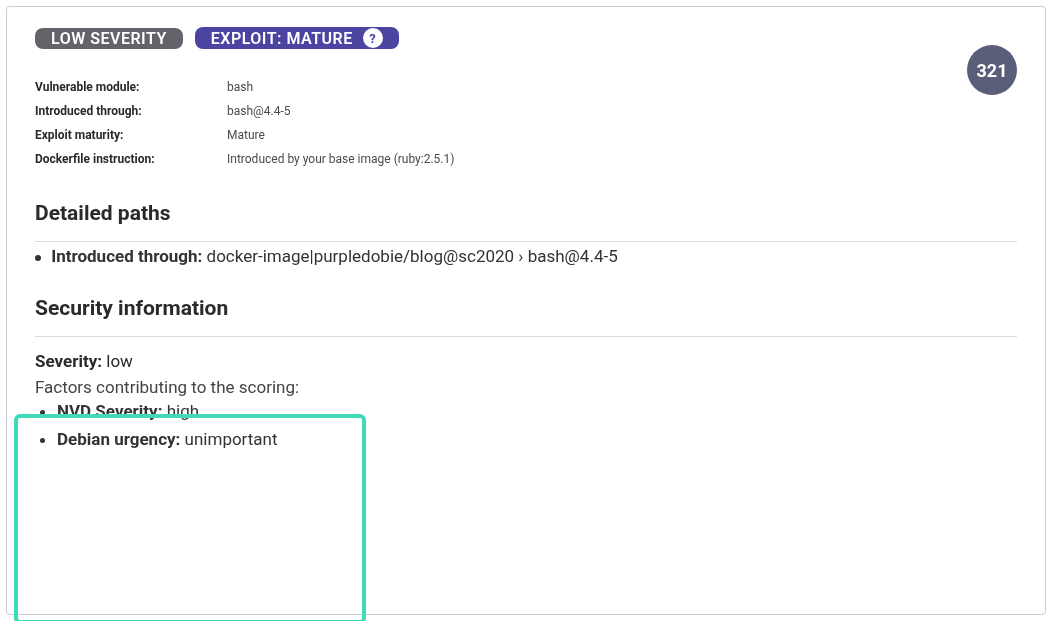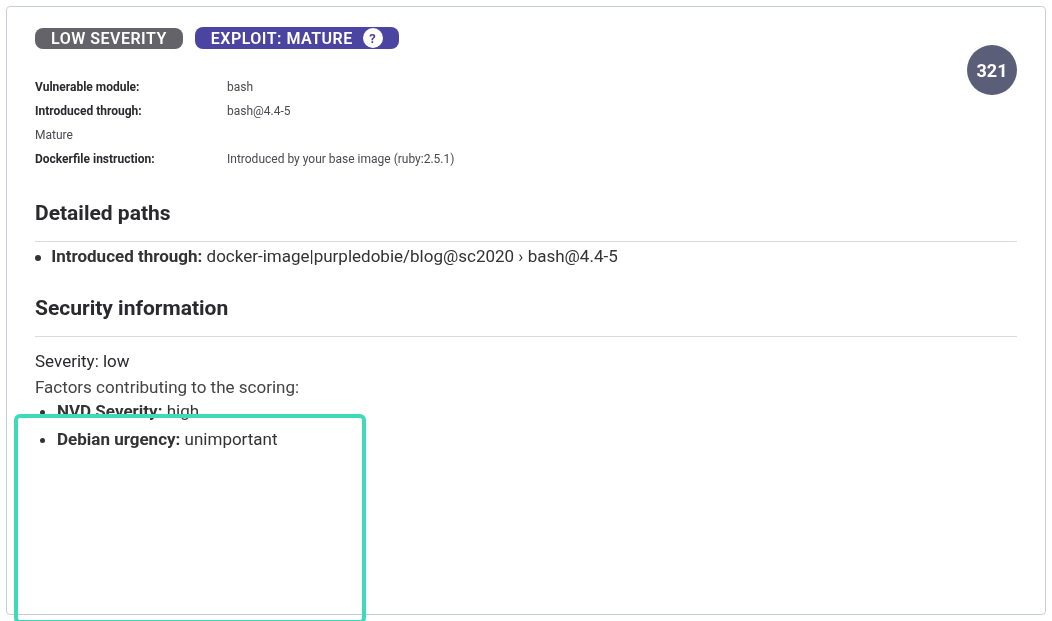--- a/index.html
+++ b/index.html
@@ -17,21 +17,21 @@
 .meta{margin-top:26px}
 .meta-row{display:flex;padding:5px 0;font-size:12px;color:#333}
 .meta-label{font-weight:700;width:192px;color:#2a2a2e}
 .meta-value{color:#4a4a50}
 .section-title{font-size:21px;font-weight:700;margin-top:30px;color:#2a2a2e;padding-bottom:16px;border-bottom:1px solid #d7dbe0}
 .path-row{font-size:17px;color:#333;margin-top:4px}
 .path-row .lbl{font-weight:700}
 .sec-info{margin-top:30px}
 .sec-info .section-title{border-bottom:1px solid #d7dbe0}
 .sev-line{font-size:17px;margin-top:14px;color:#2a2a2e}
-.sev-line b{font-weight:400}
+.sev-line b{font-weight:700}
 .factors-intro{font-size:17px;color:#444;margin-top:6px}
 .factors-list{padding-left:22px}
 .factors-list li{font-size:17px;color:#333;padding:4px 0}
 .factors-list li b{font-weight:700}
 .highlight-box{position:absolute;left:7px;top:407px;width:352px;height:210px;border:4px solid #3ddbb8;border-radius:6px;pointer-events:none}
 .bullet{display:inline-block;width:6px;height:6px;border-radius:50%;background:#333;vertical-align:middle;margin-right:6px}
 </style>
 </head>
 <body>
 
@@ -51,20 +51,21 @@
   <div class="meta">
     <div class="meta-row">
       <span class="meta-label">Vulnerable module:</span>
       <span class="meta-value">bash</span>
     </div>
     <div class="meta-row">
       <span class="meta-label">Introduced through:</span>
       <span class="meta-value">bash@4.4-5</span>
     </div>
     <div class="meta-row">
+      <span class="meta-label">Exploit maturity:</span>
       <span class="meta-value">Mature</span>
     </div>
     <div class="meta-row">
       <span class="meta-label">Dockerfile instruction:</span>
       <span class="meta-value">Introduced by your base image (ruby:2.5.1)</span>
     </div>
   </div>
 
   <h2 class="section-title">Detailed paths</h2>
   <div class="path-row">

